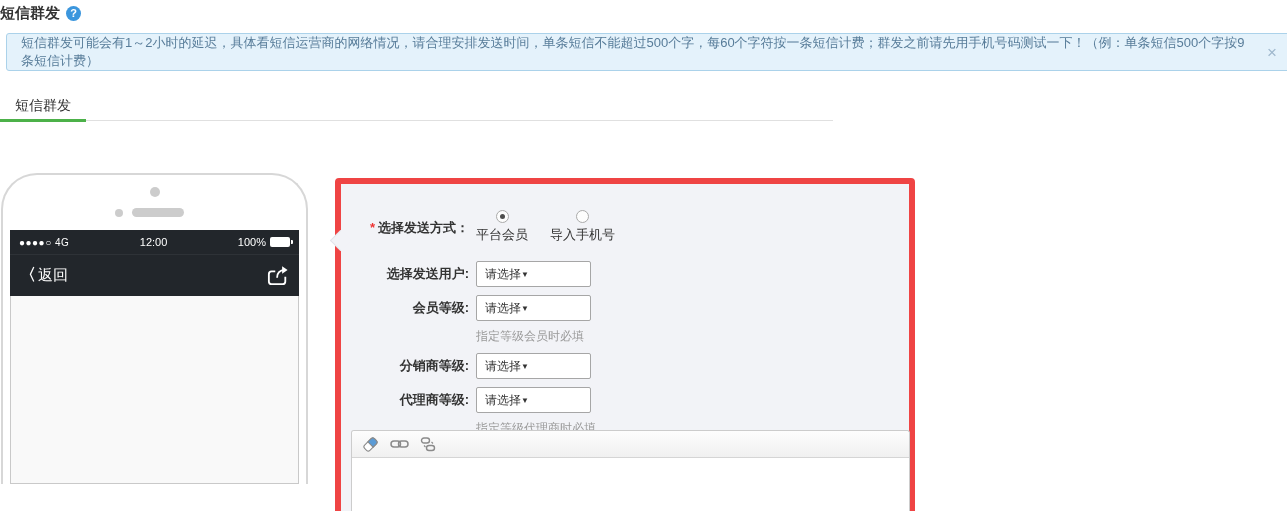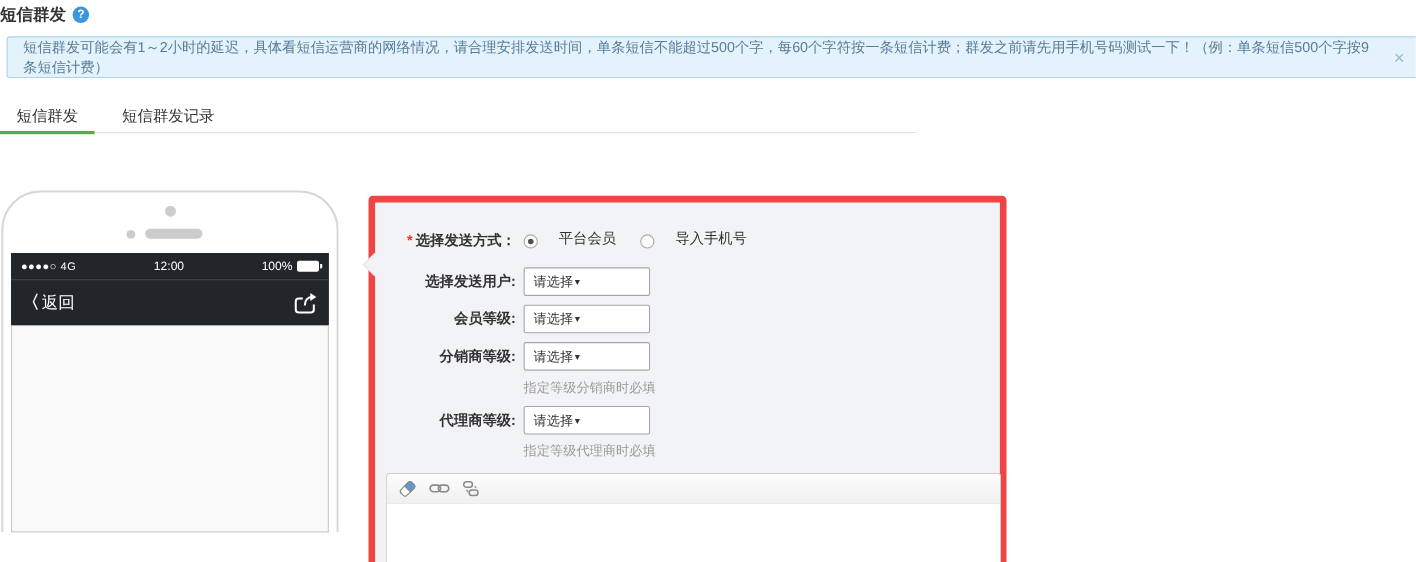--- a/index.html
+++ b/index.html
@@ -80,21 +80,21 @@
     position:absolute; left:-8px; top:49px; width:15px; height:15px;
     background:#f2f3f7; border-left:1px solid #e2e4ea; border-bottom:1px solid #e2e4ea;
     transform:rotate(45deg);
   }
   .form { padding-top:26px; }
   .form-row { display:flex; align-items:center; }
   .form-label { width:128px; text-align:right; font-size:13px; font-weight:bold; color:#333; flex-shrink:0; }
   .required-mark { color:#e33; margin-right:3px; font-size:13px; }
   .radio-row { margin-bottom:15px; }
   .radio-group { display:flex; align-items:center; margin-left:7px; gap:22px; }
-  .radio-option { display:flex; align-items:center; gap:19px; font-size:13px; cursor:pointer; }
+  .radio-option { display:flex; align-items:center; gap:5px; font-size:13px; cursor:pointer;flex-direction:column; }
   .radio-circle { width:13px; height:13px; border-radius:50%; border:1px solid #aaa;
     background:#fdfdfd; position:relative; flex-shrink:0; }
   .radio-selected .radio-circle::after { content:""; position:absolute; left:3px; top:3px;
     width:5px; height:5px; border-radius:50%; background:#4d4d4d; }
   .radio-option span.radio-label { position:relative; top:-2px; }
   .select-row { margin-bottom:8px; }
   .select-box {
     margin-left:7px; width:115px; height:26px; background:#fff;
     border:1px solid #a6a6a6; border-radius:2px; display:flex; align-items:center;
     justify-content:flex-start; padding:0 8px; font-size:12px; cursor:pointer;
@@ -122,21 +122,20 @@
   <span class="help-icon">?</span>
 </div>
 
 <div class="alert">
   <span class="alert-text">短信群发可能会有1～2小时的延迟，具体看短信运营商的网络情况，请合理安排发送时间，单条短信不能超过500个字，每60个字符按一条短信计费；群发之前请先用手机号码测试一下！（例：单条短信500个字按9条短信计费）</span>
   <span class="alert-close">×</span>
 </div>
 
 <div class="tabs">
   <div class="tab tab-active">短信群发</div>
-  <div class="tab tab-inactive">短信群发记录</div>
 </div>
 
 <div class="phone">
   <div class="camera"></div>
   <div class="speaker-row">
     <div class="speaker-dot"></div>
     <div class="speaker-pill"></div>
   </div>
   <div class="screen">
     <div class="status-bar">
@@ -192,29 +191,29 @@
       </div>
     </div>
 
     <div class="form-row select-row">
       <div class="form-label">会员等级:</div>
       <div class="select-box">
         <span>请选择</span>
         <span class="select-arrow">▼</span>
       </div>
     </div>
+    <div class="helper">指定等级会员时必填</div>
 
     <div class="form-row select-row">
       <div class="form-label">分销商等级:</div>
       <div class="select-box">
         <span>请选择</span>
         <span class="select-arrow">▼</span>
       </div>
     </div>
-    <div class="helper">指定等级分销商时必填</div>
 
     <div class="form-row select-row">
       <div class="form-label">代理商等级:</div>
       <div class="select-box">
         <span>请选择</span>
         <span class="select-arrow">▼</span>
       </div>
     </div>
     <div class="helper">指定等级代理商时必填</div>
 

